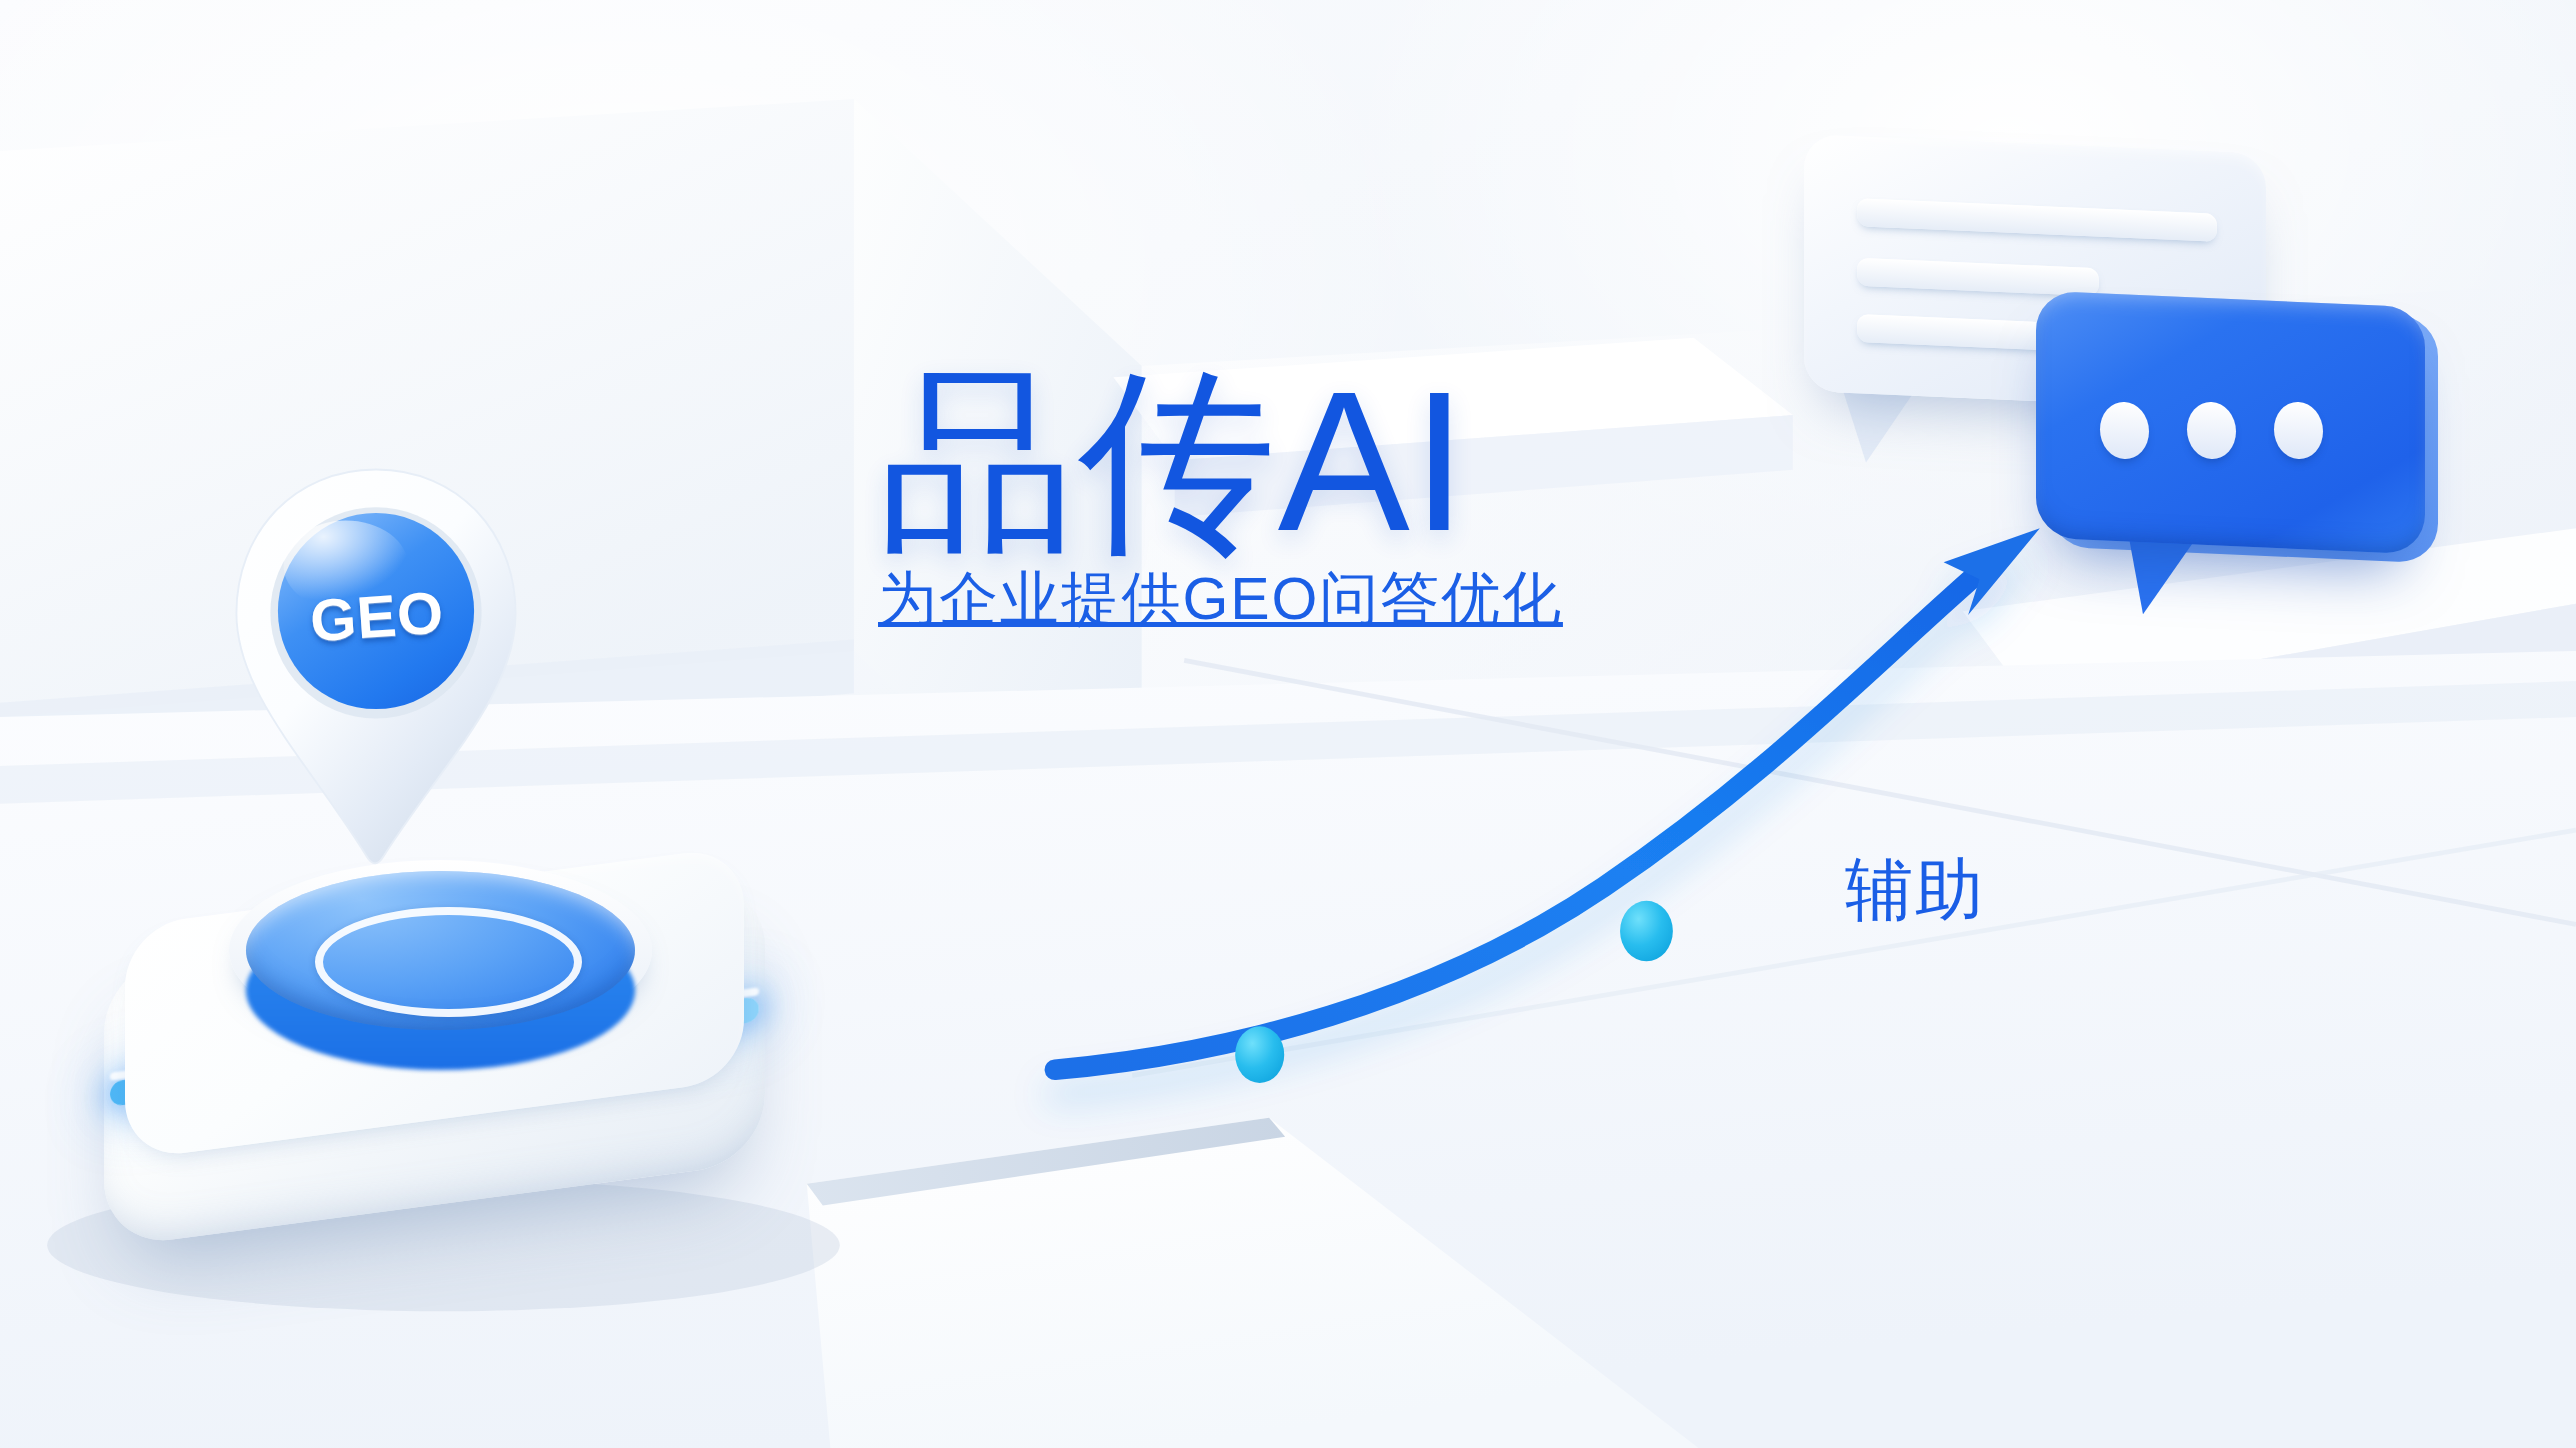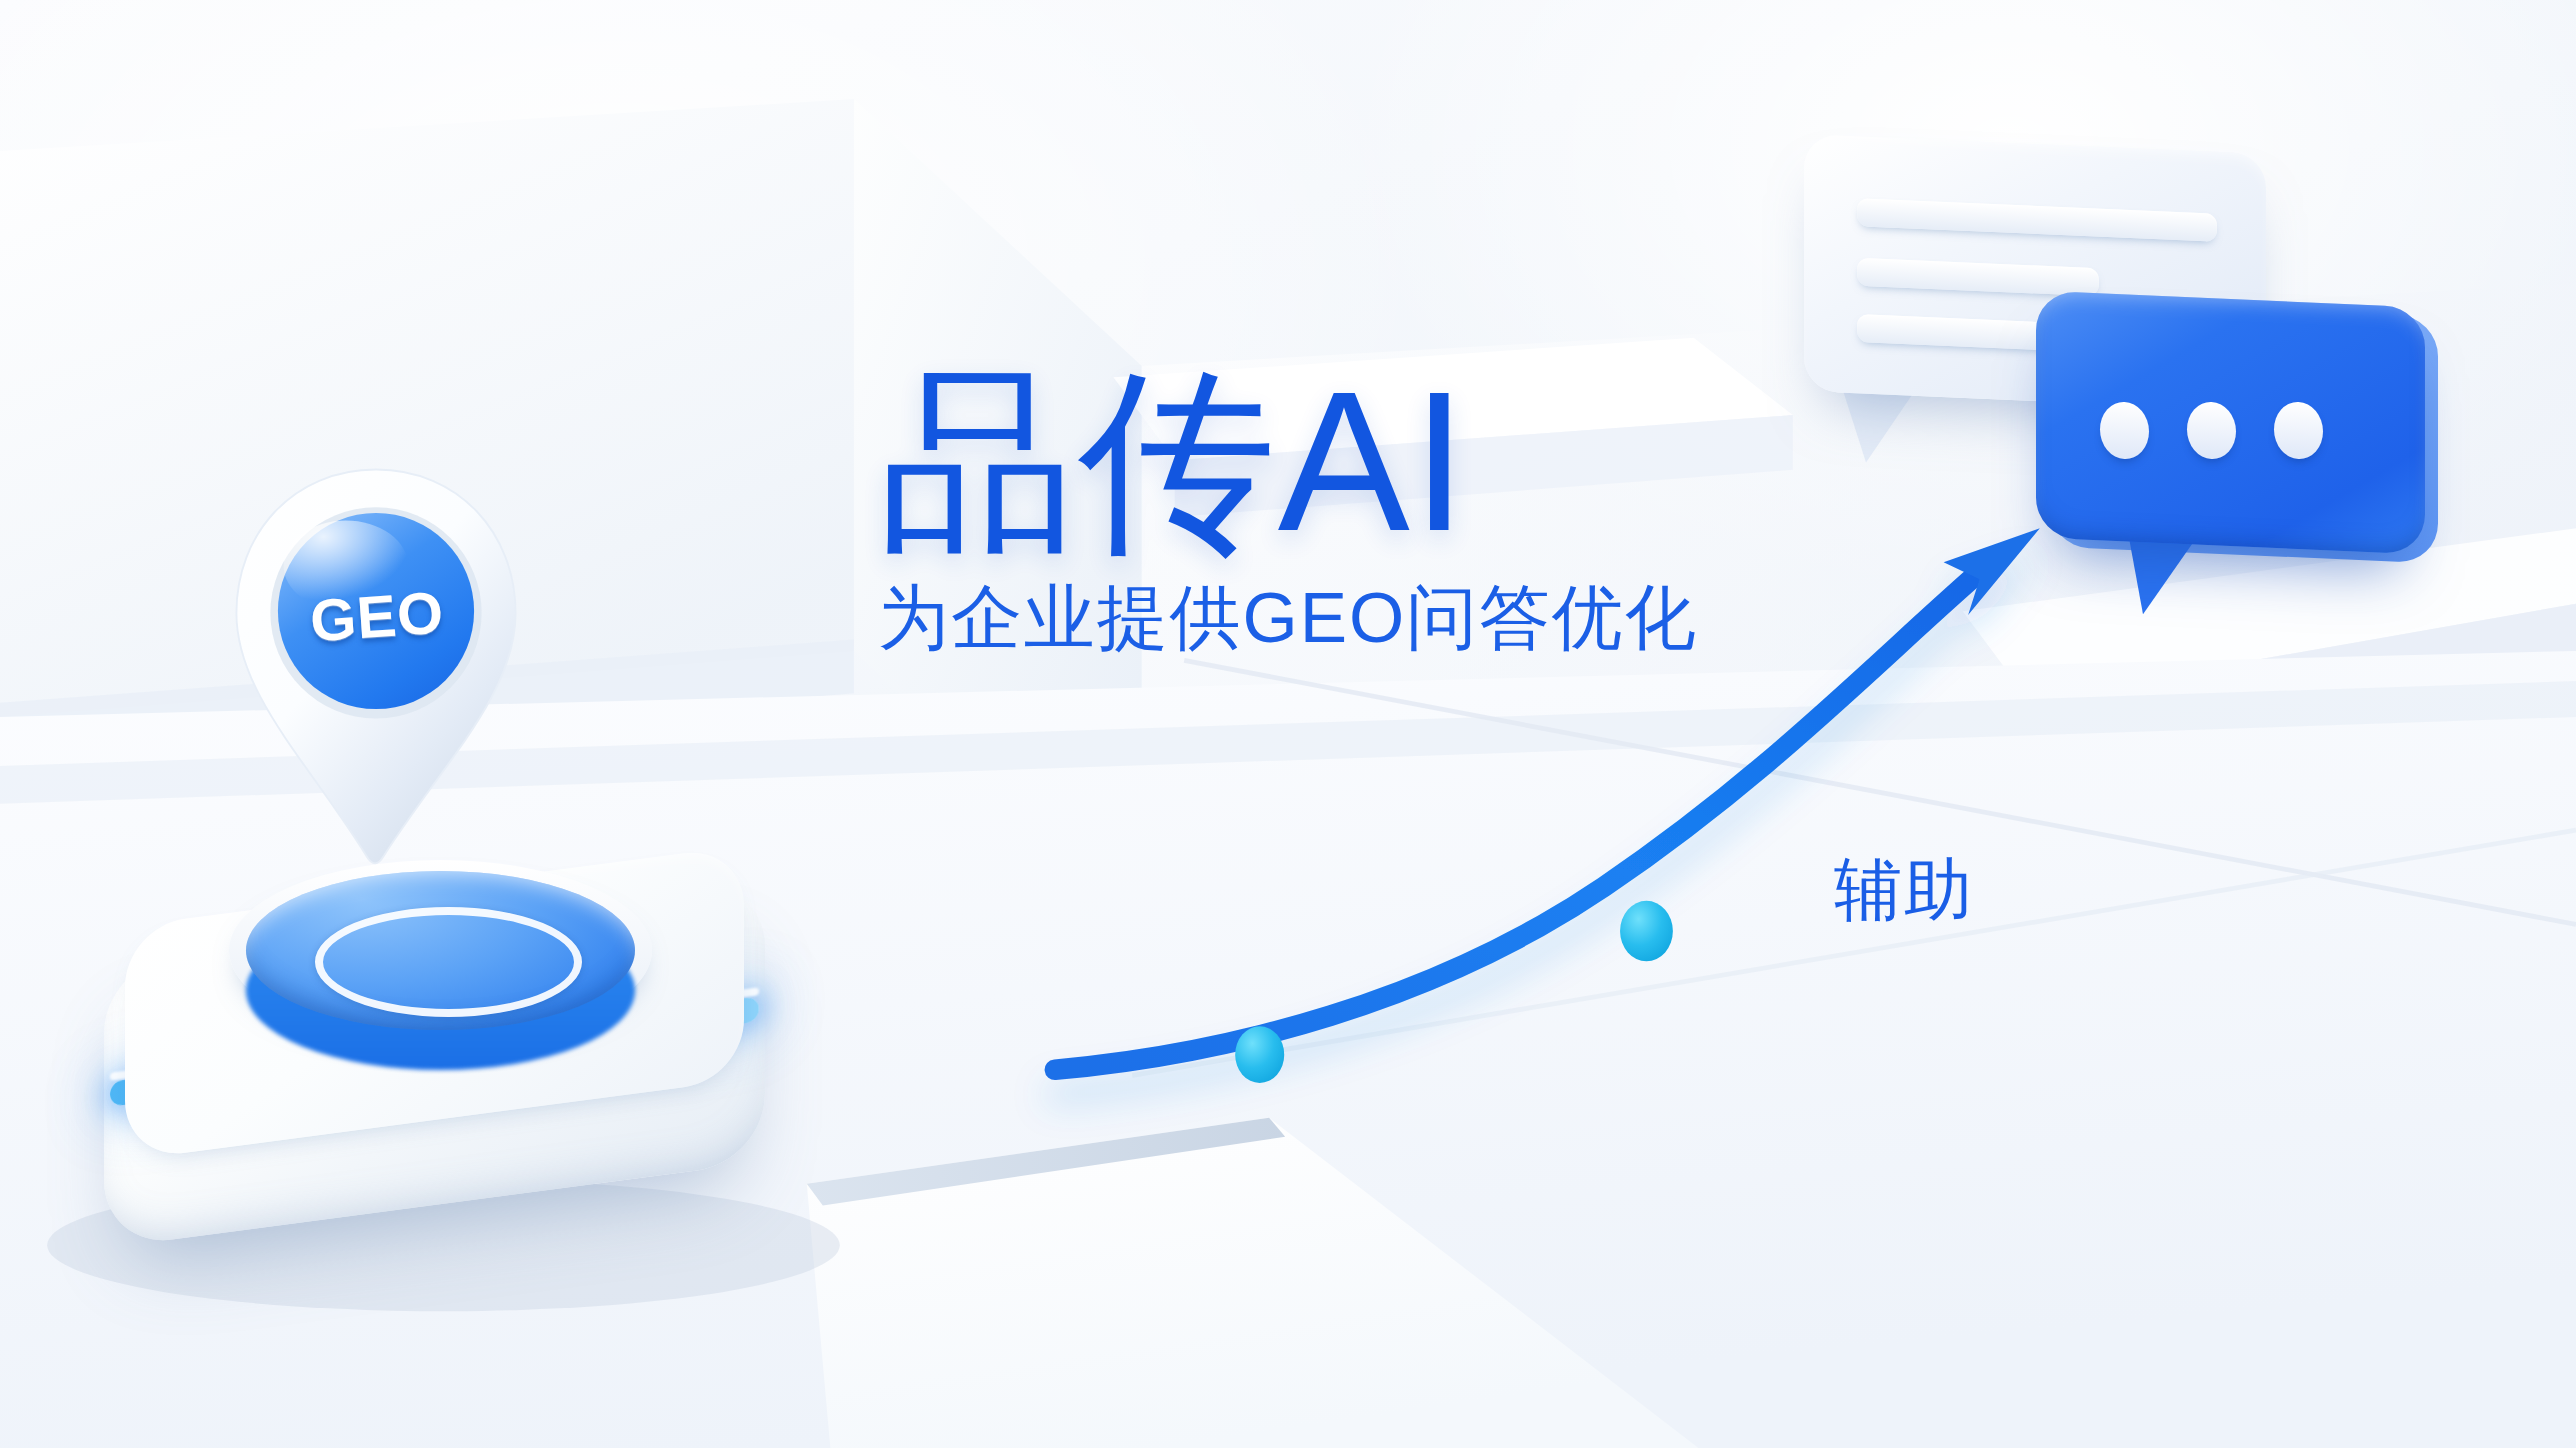--- a/index.html
+++ b/index.html
@@ -90,31 +90,31 @@
   }
 
   
   #headline{position:absolute;left:878px;top:363px;z-index:5;}
   .title{
     font-size:198px;line-height:1;font-weight:normal;color:#1256e0;
     letter-spacing:1.9px;white-space:nowrap;
     text-shadow:0 9.4px 24.5px rgba(28,86,200,.16);
   }
   .subtitle{
-    margin-top:21px;font-size:71px;line-height:1;color:#1b5fe6;
-    letter-spacing:1.9px;white-space:nowrap;font-weight:500;
+    margin-top:9px;font-size:59px;line-height:1;color:#1b5fe6;
+    letter-spacing:1.9px;white-space:nowrap;font-weight:500;text-decoration:underline;
   }
 
   
   #captions{position:absolute;left:1816px;top:845px;z-index:5;}
   .cap-line{
     font-size:68px;line-height:1.32;color:#1a5ee6;letter-spacing:1.9px;
     white-space:nowrap;font-weight:500;
   }
-  .cap-line.first{margin-left:18px;}
+  .cap-line.first{margin-left:29px;}
 
   
   #bubbles{position:absolute;left:1783px;top:123px;width:755px;height:472px;z-index:4;}
   .bub-light{
     position:absolute;left:21px;top:21px;width:462px;height:257px;border-radius:34px;
     background:linear-gradient(152deg,#ffffff 0%,#f2f6fc 38%,#dfe8f6 100%);
     box-shadow:0 32px 55px -24.5px rgba(110,140,185,.5), inset 0 9.4px 19px -11.3px #ffffff;
     transform:skewY(2.5deg);
   }
   .bub-light-tail{

